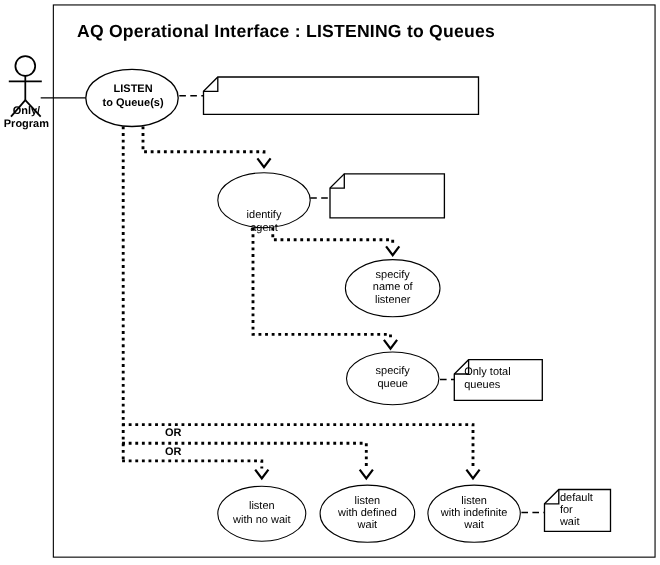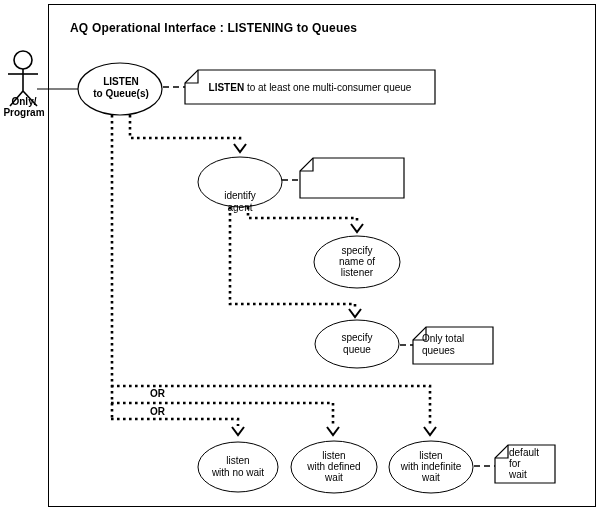--- a/index.html
+++ b/index.html
@@ -1,20 +1,20 @@
 <!DOCTYPE html>
 <html><head>
 <meta charset="utf-8">
 <style>
   html,body{margin:0;padding:0;background:#ffffff;}
   #stage{position:relative;width:600px;height:514px;background:#ffffff;
          font-family:"Liberation Sans",sans-serif;color:#000;overflow:hidden;}
   #shapes{position:absolute;left:0;top:0;width:600px;height:514px;}
   .txt{position:absolute;white-space:nowrap;color:#000;}
-  .title{left:70px;top:21px;font-size:12px;font-weight:bold;letter-spacing:.2px;}
+  .title{left:70px;top:21px;font-size:16px;font-weight:bold;letter-spacing:.2px;}
   .uc{font-size:10px;line-height:12px;text-align:center;transform:translateX(-50%);}
   .uc div{white-space:nowrap;}
   .bold{font-weight:bold;}
   .actor-lbl{left:24px;top:96px;font-size:10px;line-height:11px;font-weight:bold;
              text-align:center;transform:translateX(-50%);}
   .note-txt{font-size:10px;line-height:12px;}
   .or{font-size:10px;font-weight:bold;margin-left:28px;}
   
   .uc-listen{left:121px;top:76px;font-weight:bold;}
   .uc-identify{left:240px;top:169px;margin-top:21px;}
@@ -141,23 +141,20 @@
     <div>with defined</div>
     <div>wait</div>
   </div>
 
   <div class="txt uc uc-indefwait">
     <div>listen</div>
     <div>with indefinite</div>
     <div>wait</div>
   </div>
 
-  <div class="txt note-txt note1">
-    <span class="bold">LISTEN</span><span> to at least one multi-consumer queue</span>
-  </div>
 
 
   <div class="txt note-txt note3">
     <div>Only total</div>
     <div>queues</div>
   </div>
 
   <div class="txt note-txt note4">
     <div>default</div>
     <div>for</div>

